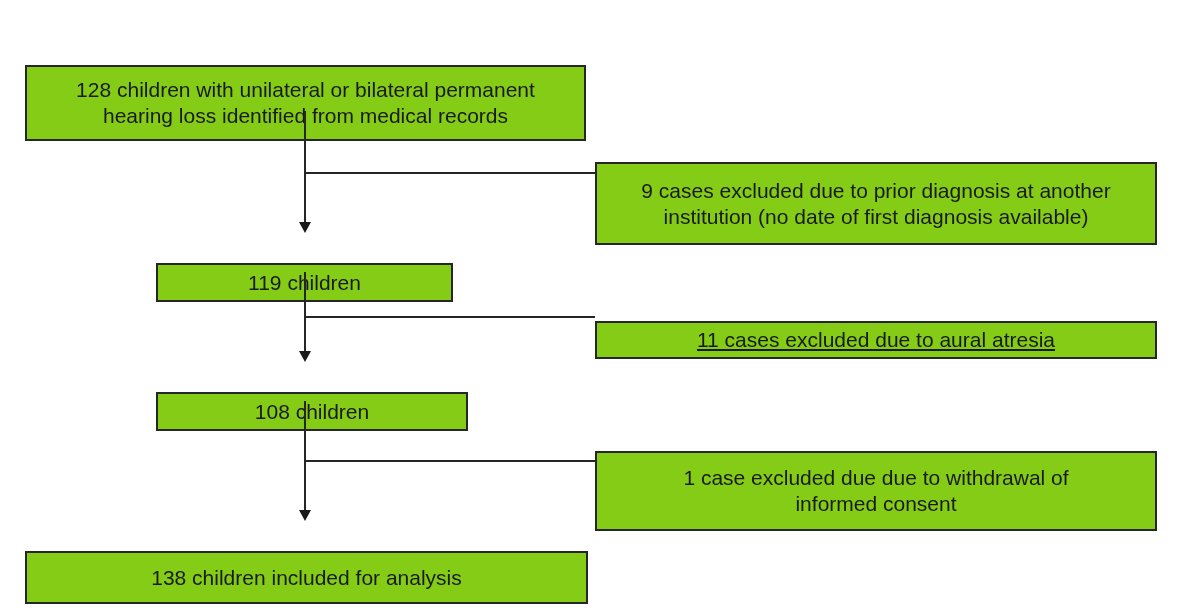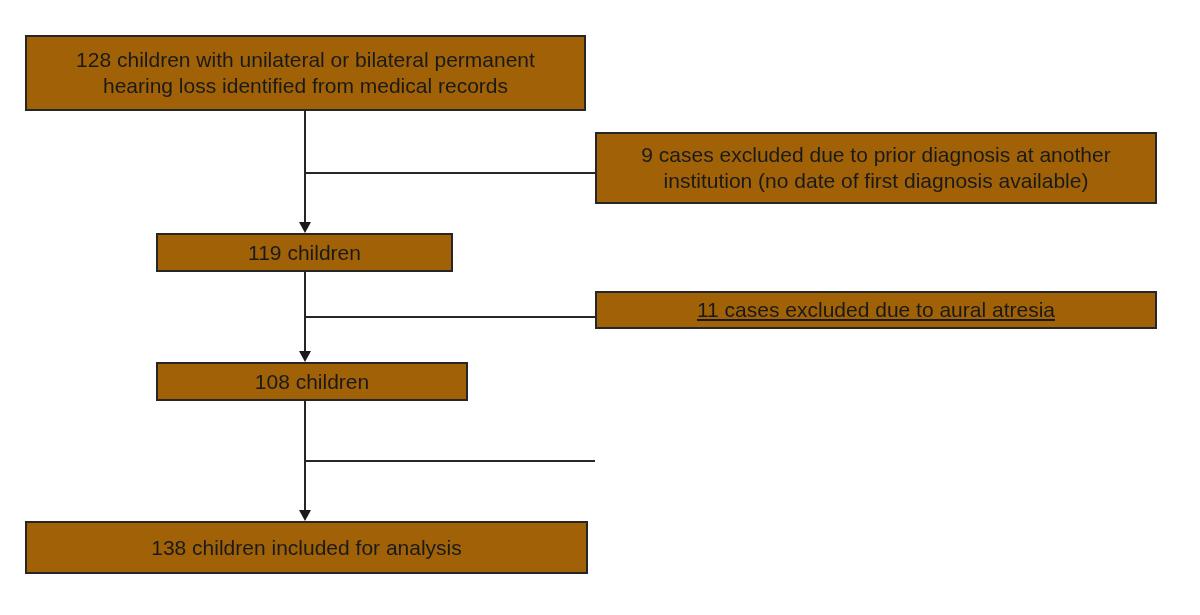--- a/index.html
+++ b/index.html
@@ -12,36 +12,37 @@
     width: 1200px;
     height: 615px;
     background: #ffffff;
     font-family: "Liberation Sans", "DejaVu Sans", sans-serif;
     color: #1a1a1a;
     overflow: hidden;
   }
   .box {
     position: absolute;
     box-sizing: border-box;
-    background: #a16207;
+    background: #84cc16;
     border: 2px solid #262626;
     display: flex;
     align-items: center;
     justify-content: center;
     text-align: center;
     font-size: 21px;
     line-height: 26px;
     padding: 2px 8px;
+    margin-top: 30px;
   }
   .box .label {
     white-space: pre-line;
   }
   
   .box-identified   { left: 25px;  top: 35px;  width: 561px; height: 76px; }
-  .box-excl-1       { left: 595px; top: 132px; width: 562px; height: 72px; }
+  .box-excl-1       { left: 595px; top: 132px; width: 562px; height: 83px; }
   .box-119          { left: 156px; top: 233px; width: 297px; height: 39px; align-items: center; }
   .box-excl-2       { left: 595px; top: 291px; width: 562px; height: 38px; text-decoration: underline; }
   .box-108          { left: 156px; top: 362px; width: 312px; height: 39px; }
   .box-excl-3       { left: 595px; top: 421px; width: 562px; height: 80px; }
   .box-included     { left: 25px;  top: 521px; width: 563px; height: 53px; }
   
   .vline {
     position: absolute;
     width: 2px;
     background: #262626;
@@ -93,20 +94,24 @@
   </div>
 
   <div class="box box-excl-2">
     <span class="label">11 cases excluded due to aural atresia</span>
   </div>
 
   <div class="box box-108">
     <span class="label">108 children</span>
   </div>
 
+  <div class="box box-excl-3">
+    <span class="label">1 case excluded due due to withdrawal of
+informed consent</span>
+  </div>
 
   <div class="box box-included">
     <span class="label">138 children included for analysis</span>
   </div>
 
   <div class="vline v1"></div>
   <div class="vline v2"></div>
   <div class="vline v3"></div>
 
   <div class="hline h1"></div>

